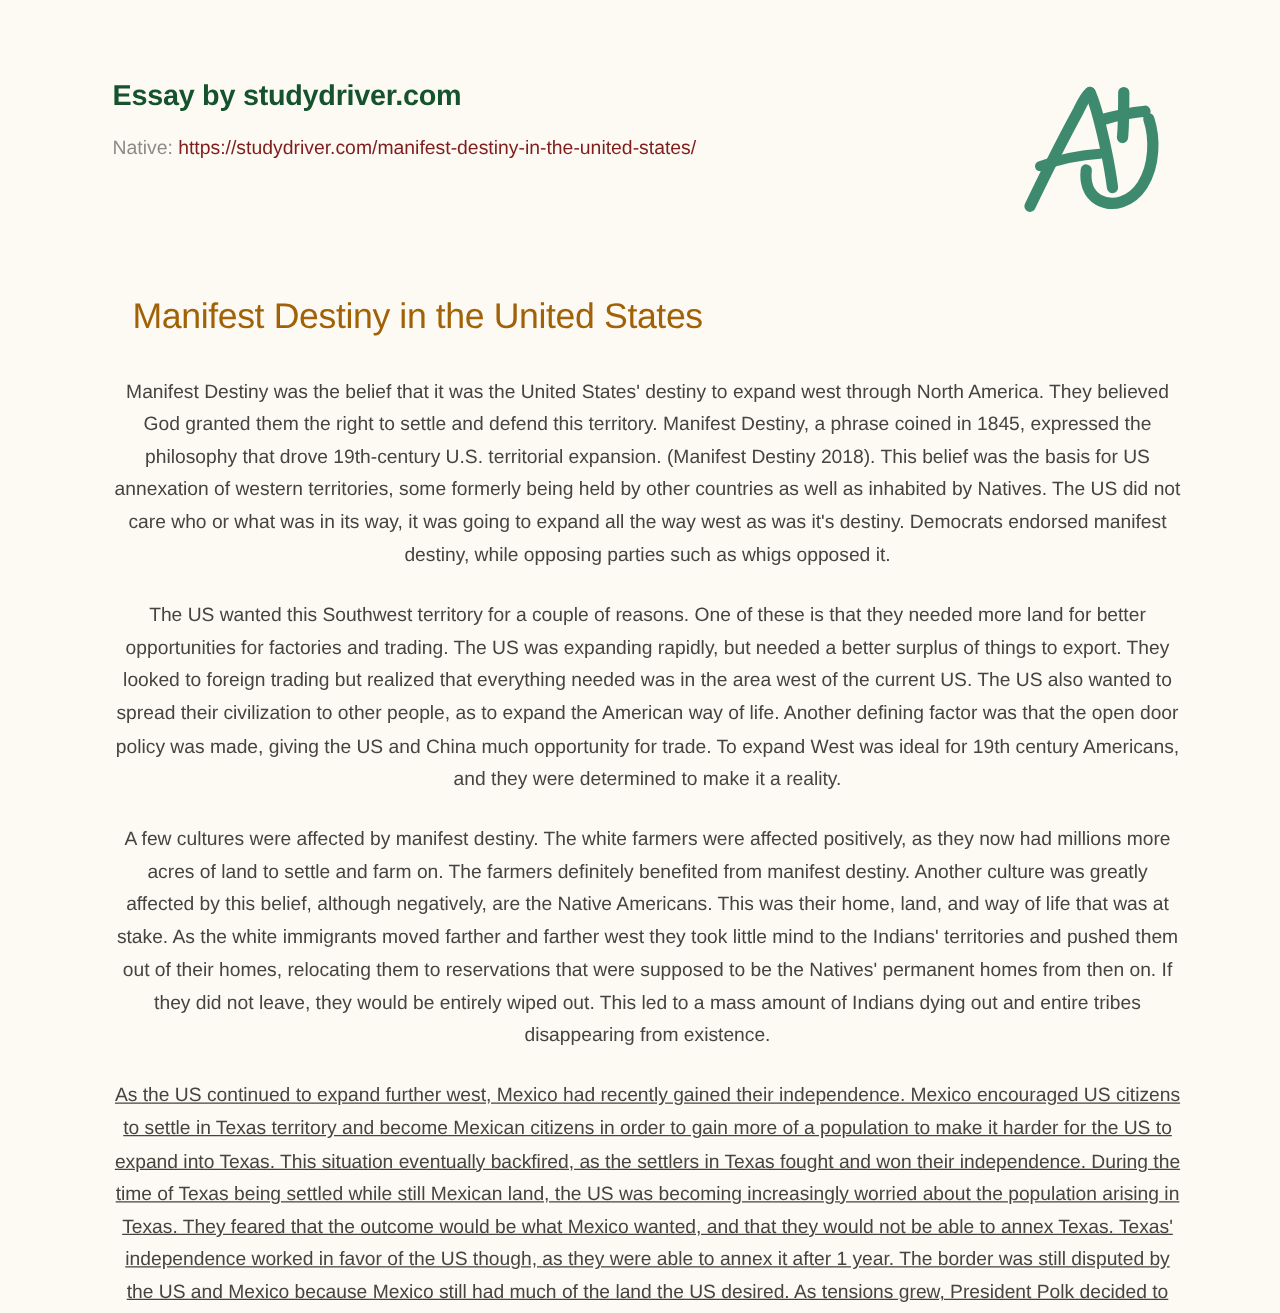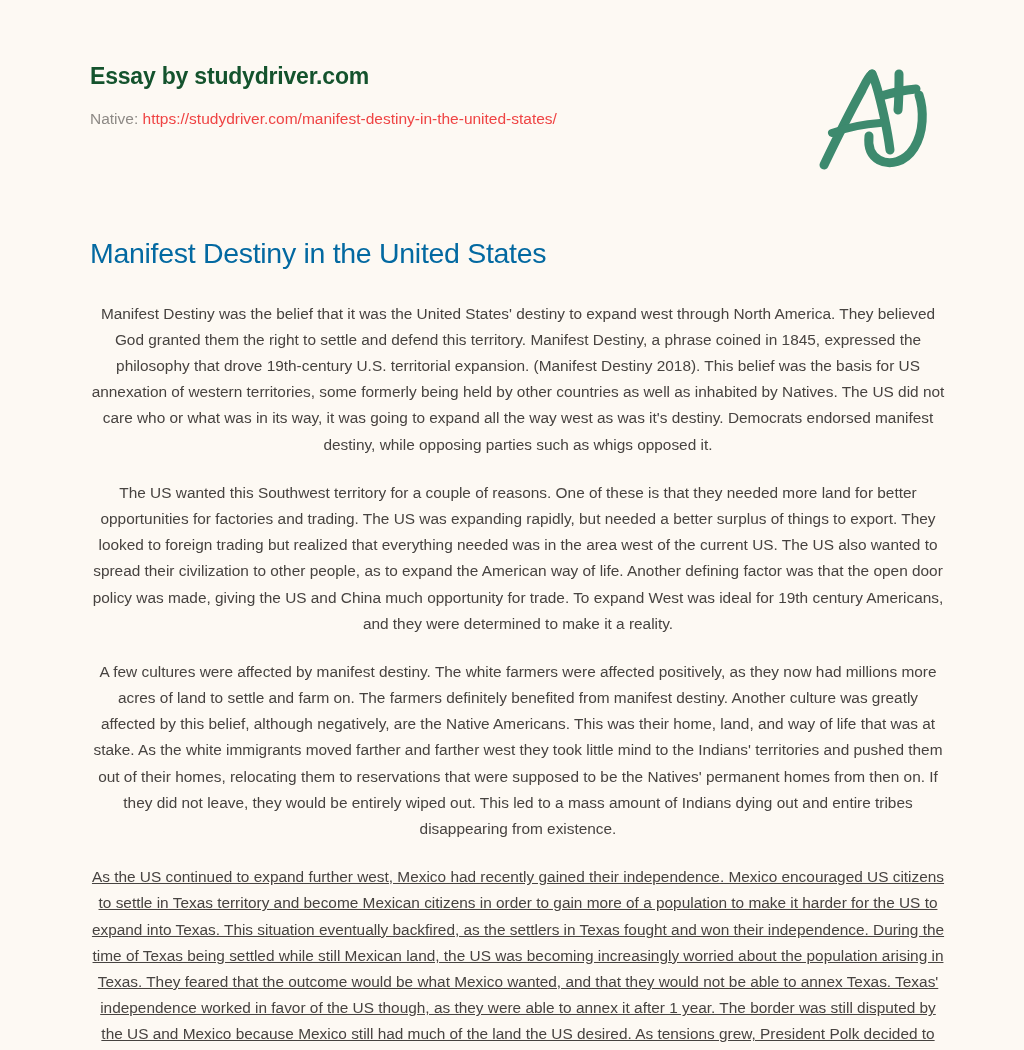--- a/index.html
+++ b/index.html
@@ -53,21 +53,21 @@
     font-size: 15.5px;
     line-height: 1.3;
     white-space: nowrap;
   }
 
   .source-label {
     color: #8e8a86;
   }
 
   .source-url {
-    color: #ef4444;
+    color: #7f1d1d;
     text-decoration: none;
   }
 
   
   .logo {
     position: absolute;
     left: 806px;
     top: 62px;
     width: 130px;
     height: 118px;
@@ -82,24 +82,24 @@
   .article {
     position: absolute;
     left: 90px;
     top: 236px;
     width: 856px;
   }
 
   .article-title {
     font-size: 28.5px;
     font-weight: normal;
-    color: #0369a1;
+    color: #a16207;
     letter-spacing: -0.3px;
     line-height: 1.25;
-    margin: 0 0 29px 0;
+    margin: 0 0 29px 16px;
   }
 
   .article-body p {
     font-size: 15.4px;
     line-height: 1.70;
     color: #474340;
     margin: 0 0 22px 0;
     text-align: center;
   }
   .article-body p:last-child {

